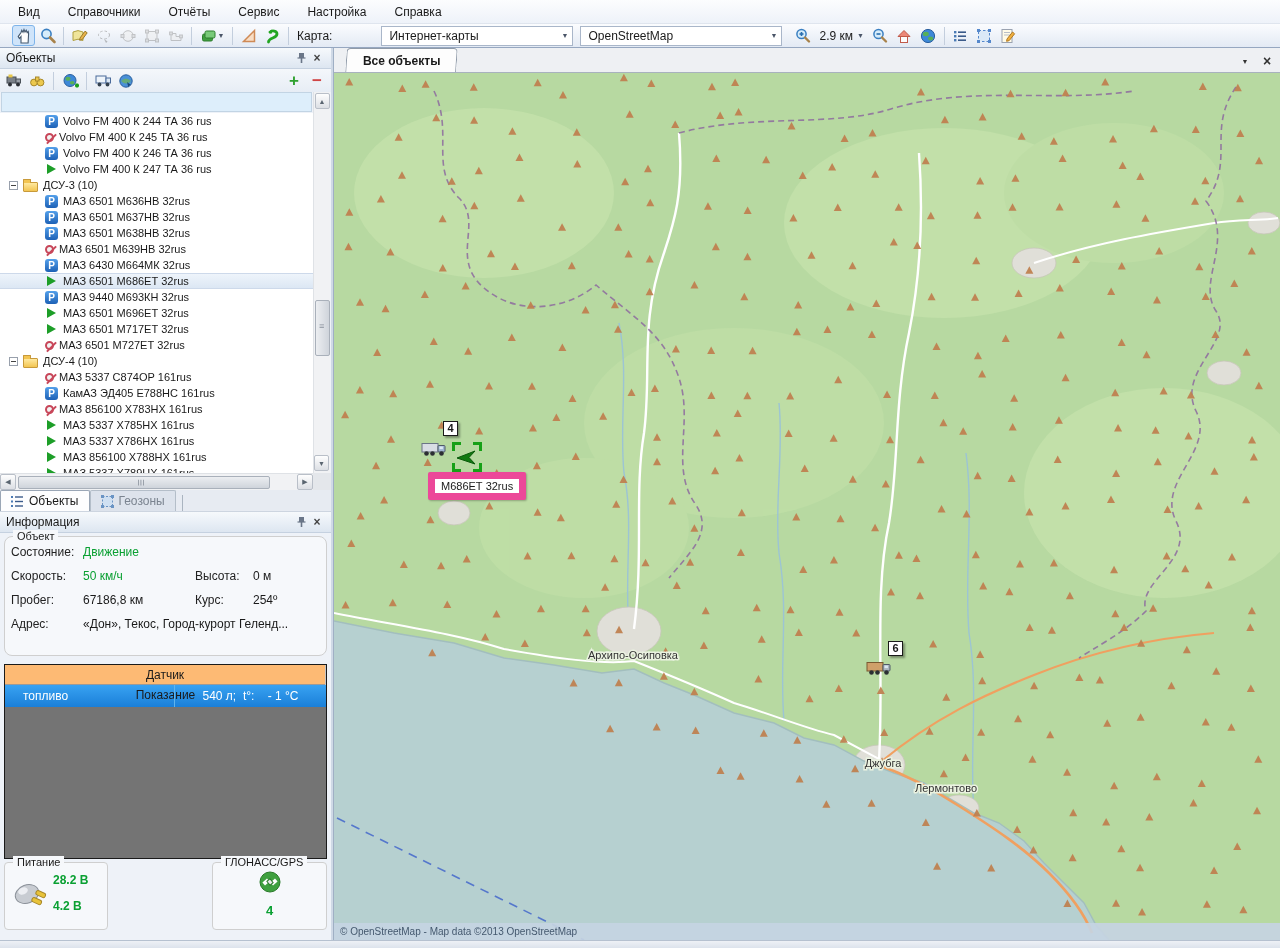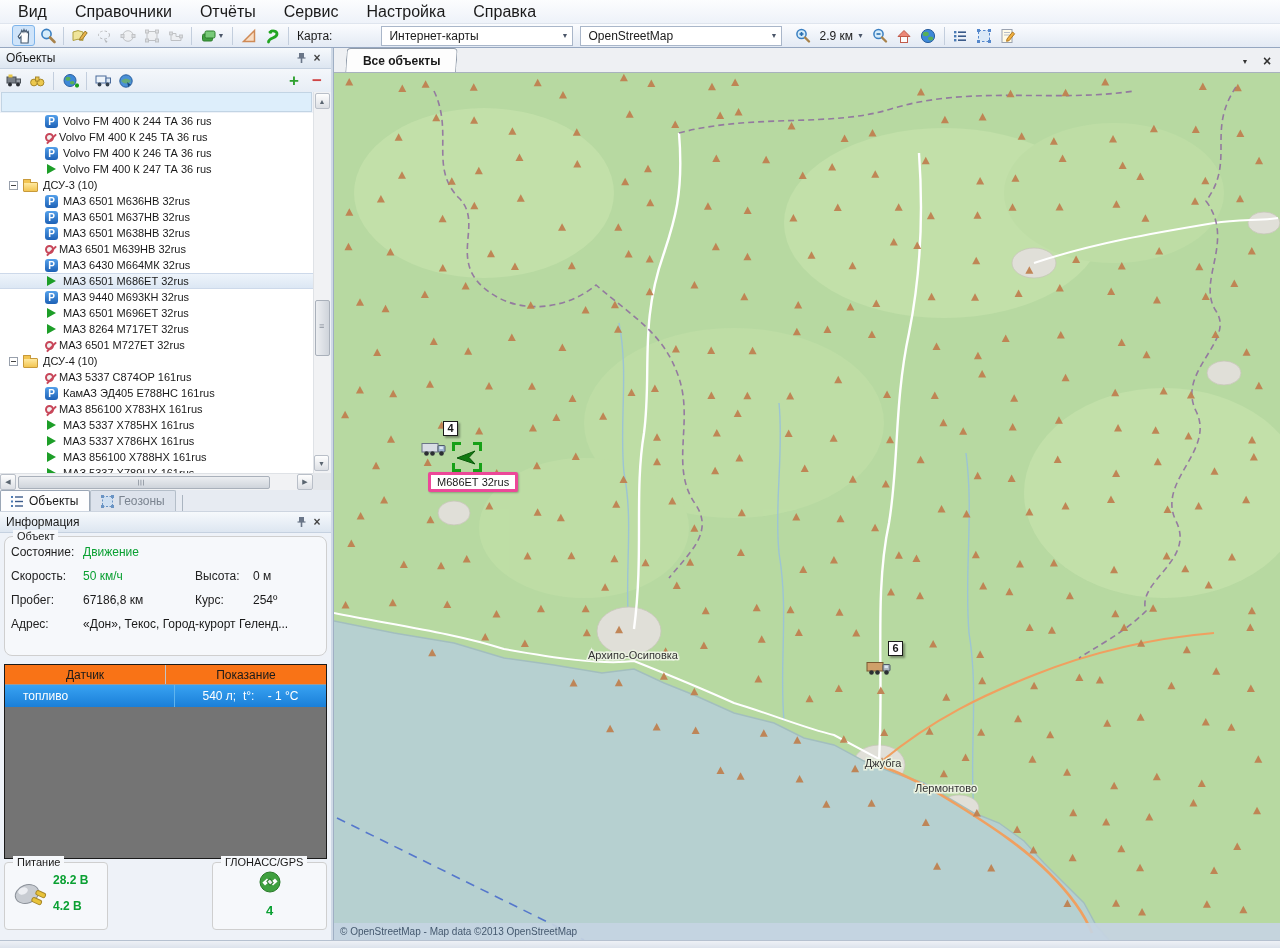--- a/index.html
+++ b/index.html
@@ -2,21 +2,21 @@
 <html><head>
 <meta charset="utf-8">
 <style>
   html,body{margin:0;padding:0;background:#9aa4b0;}
   *{box-sizing:border-box;font-family:"Liberation Sans",sans-serif;}
   #window{position:relative;width:1280px;height:948px;background:#e8eef6;overflow:hidden;color:#1a1a1a;}
 
   
   #menubar{position:absolute;left:0;top:0;width:1280px;height:24px;display:flex;align-items:center;
     background:linear-gradient(#fcfdfe,#eef2f9);border-bottom:1px solid #dfe5ee;padding-left:4px;}
-  .menu-item{padding:2px 14px;font-size:16px;cursor:default;}
+  .menu-item{padding:2px 14px;font-size:12px;cursor:default;}
 
   
   #toolbar{position:absolute;left:0;top:24px;width:1280px;height:24px;display:flex;align-items:center;
     background:linear-gradient(#fbfcfe,#e3eaf4);border-bottom:1px solid #96a7c0;padding-left:12px;gap:1px;}
   .tb{width:23px;height:21px;border:1px solid transparent;background:transparent;padding:1px;display:flex;
     align-items:center;justify-content:center;border-radius:3px;}
   .tb.active{background:#cfe4fa;border-color:#7eb4ea;}
   .tb.dis{opacity:.5;filter:grayscale(1);}
   .sep{width:1px;height:18px;background:#c3cedd;margin:0 3px;}
   .tb-label{font-size:12px;margin:0 4px 0 4px;}
@@ -94,21 +94,21 @@
   .irow{display:flex;font-size:12px;margin-bottom:10px;align-items:baseline;}
   .ilabel{width:72px;color:#222;flex:none;}
   .ival{font-weight:normal;}
   .green{color:#0aa032;}
   .iv1{width:112px;flex:none;}
   .ilabel2{width:58px;flex:none;color:#222;}
   .addr{white-space:nowrap;overflow:hidden;text-overflow:ellipsis;max-width:238px;}
 
   
   #sensors{position:absolute;left:4px;top:616px;width:323px;height:195px;border:1px solid #1a1a1a;background:#747474;}
-  .srow-h{display:flex;height:20px;background:#f97316;border-bottom:1px solid #9a9a9a;font-size:12px;}
+  .srow-h{display:flex;height:20px;background:#fdba74;border-bottom:1px solid #9a9a9a;font-size:12px;flex-direction:column;}
   .srow-h div{flex:1;text-align:center;line-height:20px;border-right:1px solid #c4c4c4;}
   .srow-h div:last-child{border-right:none;}
   .srow{display:flex;height:22px;background:linear-gradient(#38a2f2,#1a7fd8);color:#fff;font-size:12px;}
   .srow .c1{flex:1;line-height:22px;padding-left:18px;border-right:1px solid #5fb4ee;}
   .srow .c2{flex:1;line-height:22px;text-align:center;white-space:pre;}
 
   
   .bfs{position:absolute;top:814px;height:68px;border:1px solid #cfcfcf;border-radius:4px;background:#f6f8fb;}
   .bfs .legend{position:absolute;top:-7px;left:8px;background:#f6f8fb;font-size:11px;padding:0 4px;}
   #fs-power{left:4px;width:104px;}
@@ -134,21 +134,21 @@
   .mt-btn.drop{font-size:7px;}
   .mt-btn.close{font-size:14px;font-weight:bold;}
 
   #map{position:absolute;left:0;top:25px;width:946px;height:867px;overflow:hidden;background:#b7d9a1;}
   #mapsvg{position:absolute;left:0;top:0;}
   #markers{position:absolute;left:0;top:0;width:946px;height:867px;}
   .badge{position:absolute;width:15px;height:15px;background:#fff;border:1px solid #1a1a1a;font-size:11px;
     font-weight:bold;text-align:center;line-height:13px;box-shadow:1.5px 1.5px 2px rgba(0,0,0,.35);}
   .truck{position:absolute;}
   .selbox{position:absolute;width:30px;height:30px;}
-  .marker-label{position:absolute;background:#fff;border:3px solid #ec4899;border-radius:2px;font-size:11px;
+  .marker-label{position:absolute;background:#fff;border:7px solid #ec4899;border-radius:2px;font-size:11px;
     padding:1px 6px;white-space:nowrap;box-shadow:1px 1px 2px rgba(0,0,0,.25);}
   #map-attrib{position:absolute;left:0;bottom:0;width:946px;height:17px;background:rgba(198,212,226,.92);
     font-size:10px;color:#44586e;line-height:17px;padding-left:6px;}
   .maplabel{font-size:11px;fill:#333;paint-order:stroke;stroke:#eaf2e0;stroke-width:3px;text-anchor:middle;font-family:"Liberation Sans",sans-serif;}
 </style>
 </head>
 <body>
 
 <div id="window">
 
@@ -411,21 +411,21 @@
         <div class="tree-row item">
           <span class="ic icp">P</span>
           <span class="tlabel">МАЗ 9440 М693КН 32rus</span>
         </div>
         <div class="tree-row item">
           <span class="ic icm"></span>
           <span class="tlabel">МАЗ 6501 М696ЕТ 32rus</span>
         </div>
         <div class="tree-row item">
           <span class="ic icm"></span>
-          <span class="tlabel">МАЗ 8264 М717ЕТ 32rus</span>
+          <span class="tlabel">МАЗ 6501 М717ЕТ 32rus</span>
         </div>
         <div class="tree-row item">
           <span class="ic icn"></span>
           <span class="tlabel">МАЗ 6501 М727ЕТ 32rus</span>
         </div>
         <div class="tree-row group">
           <span class="expander"></span>
           <span class="ic fld"></span>
           <span class="tlabel">ДСУ-4 (10)</span>
         </div>

